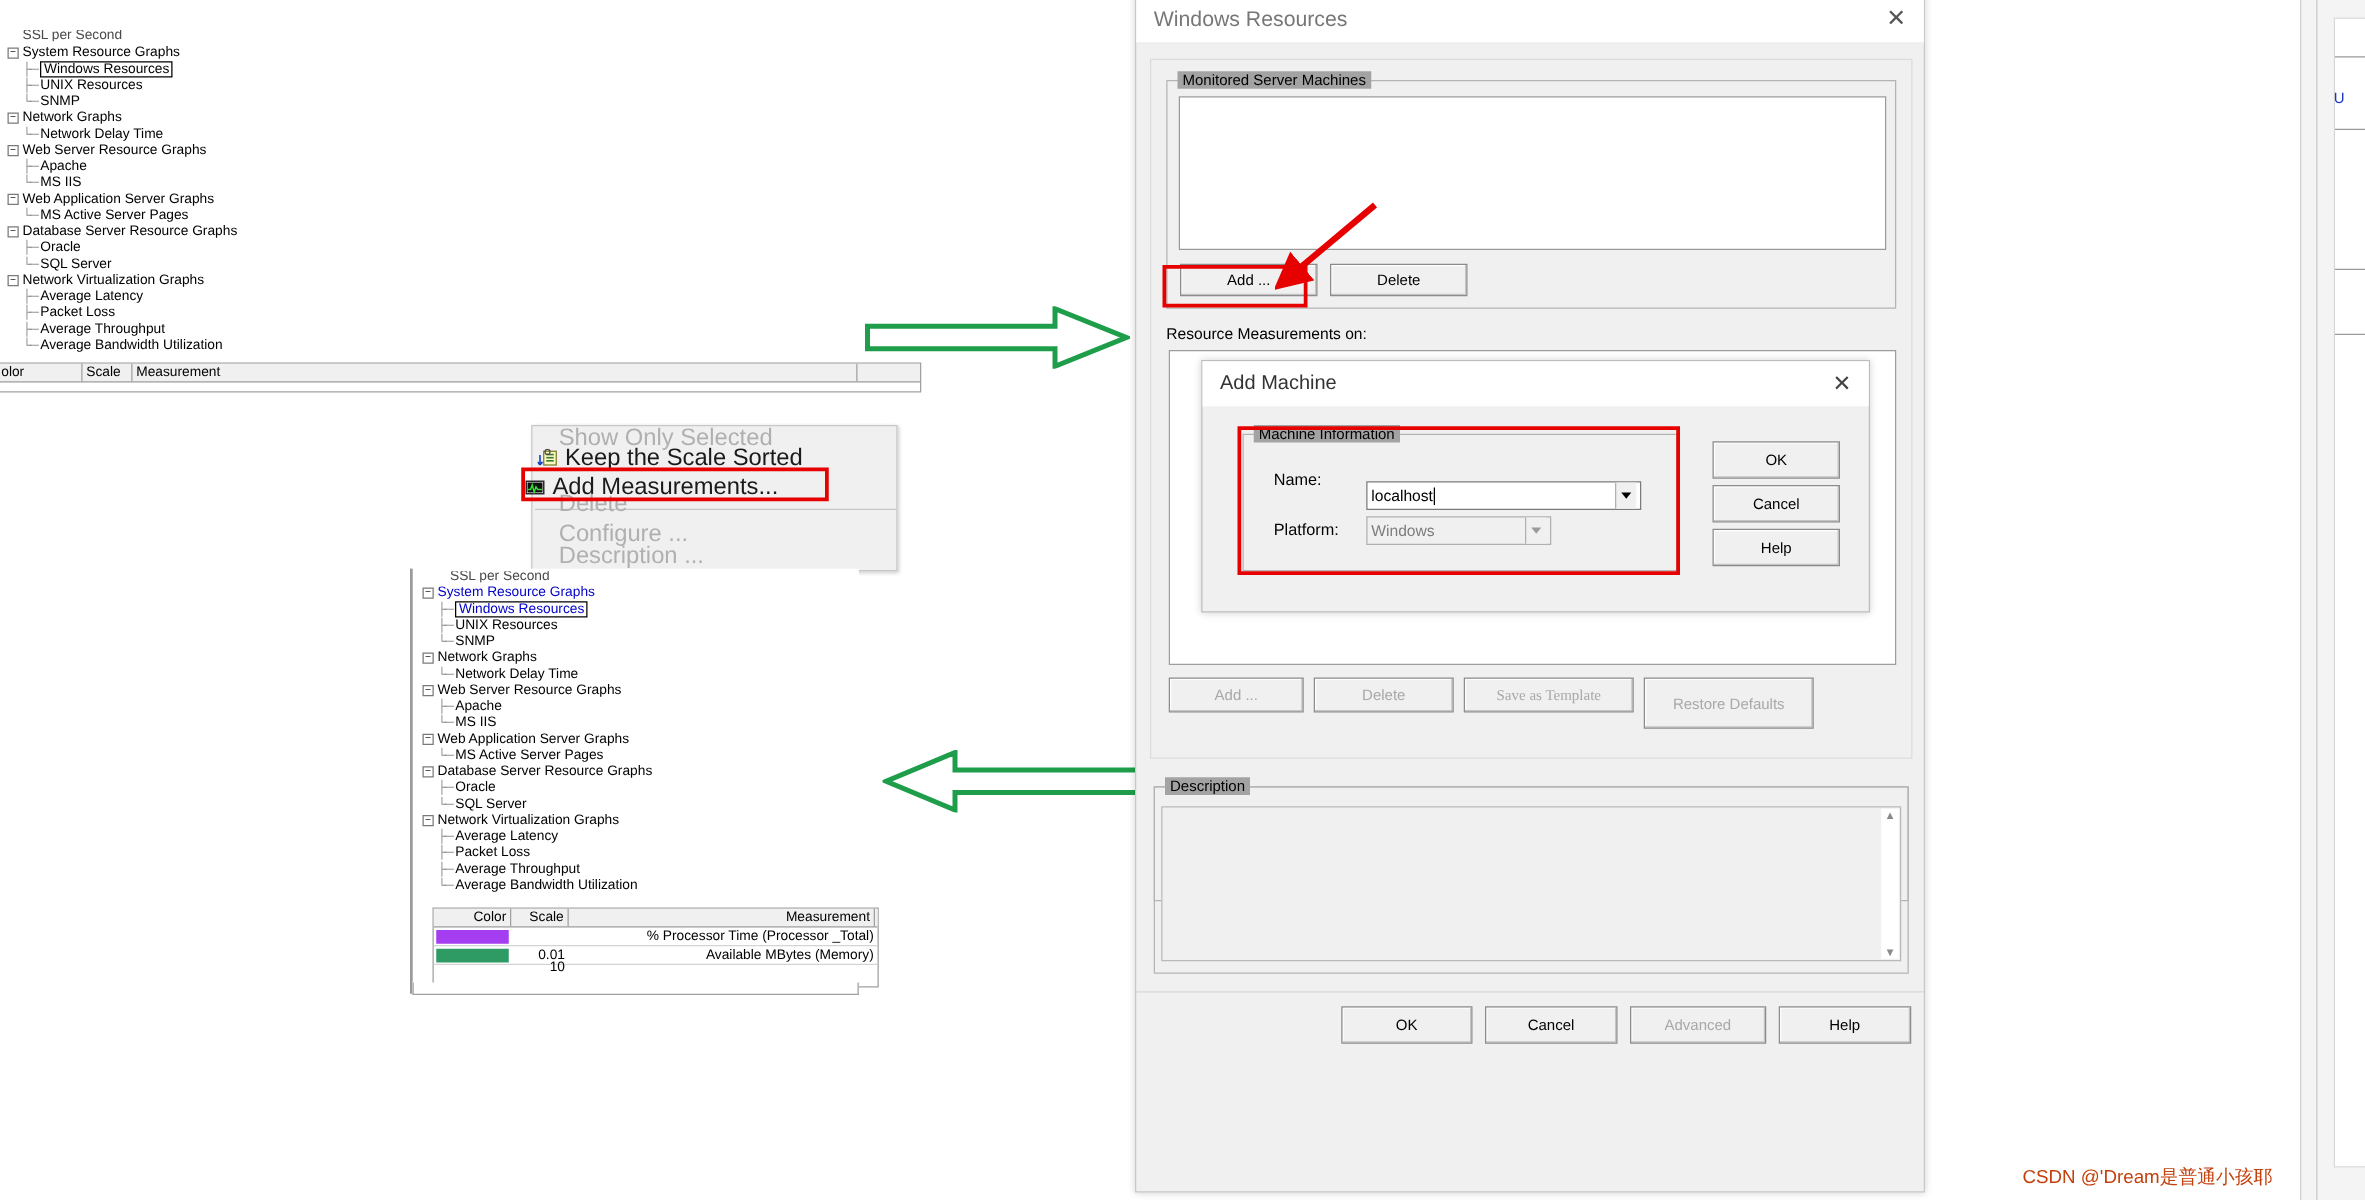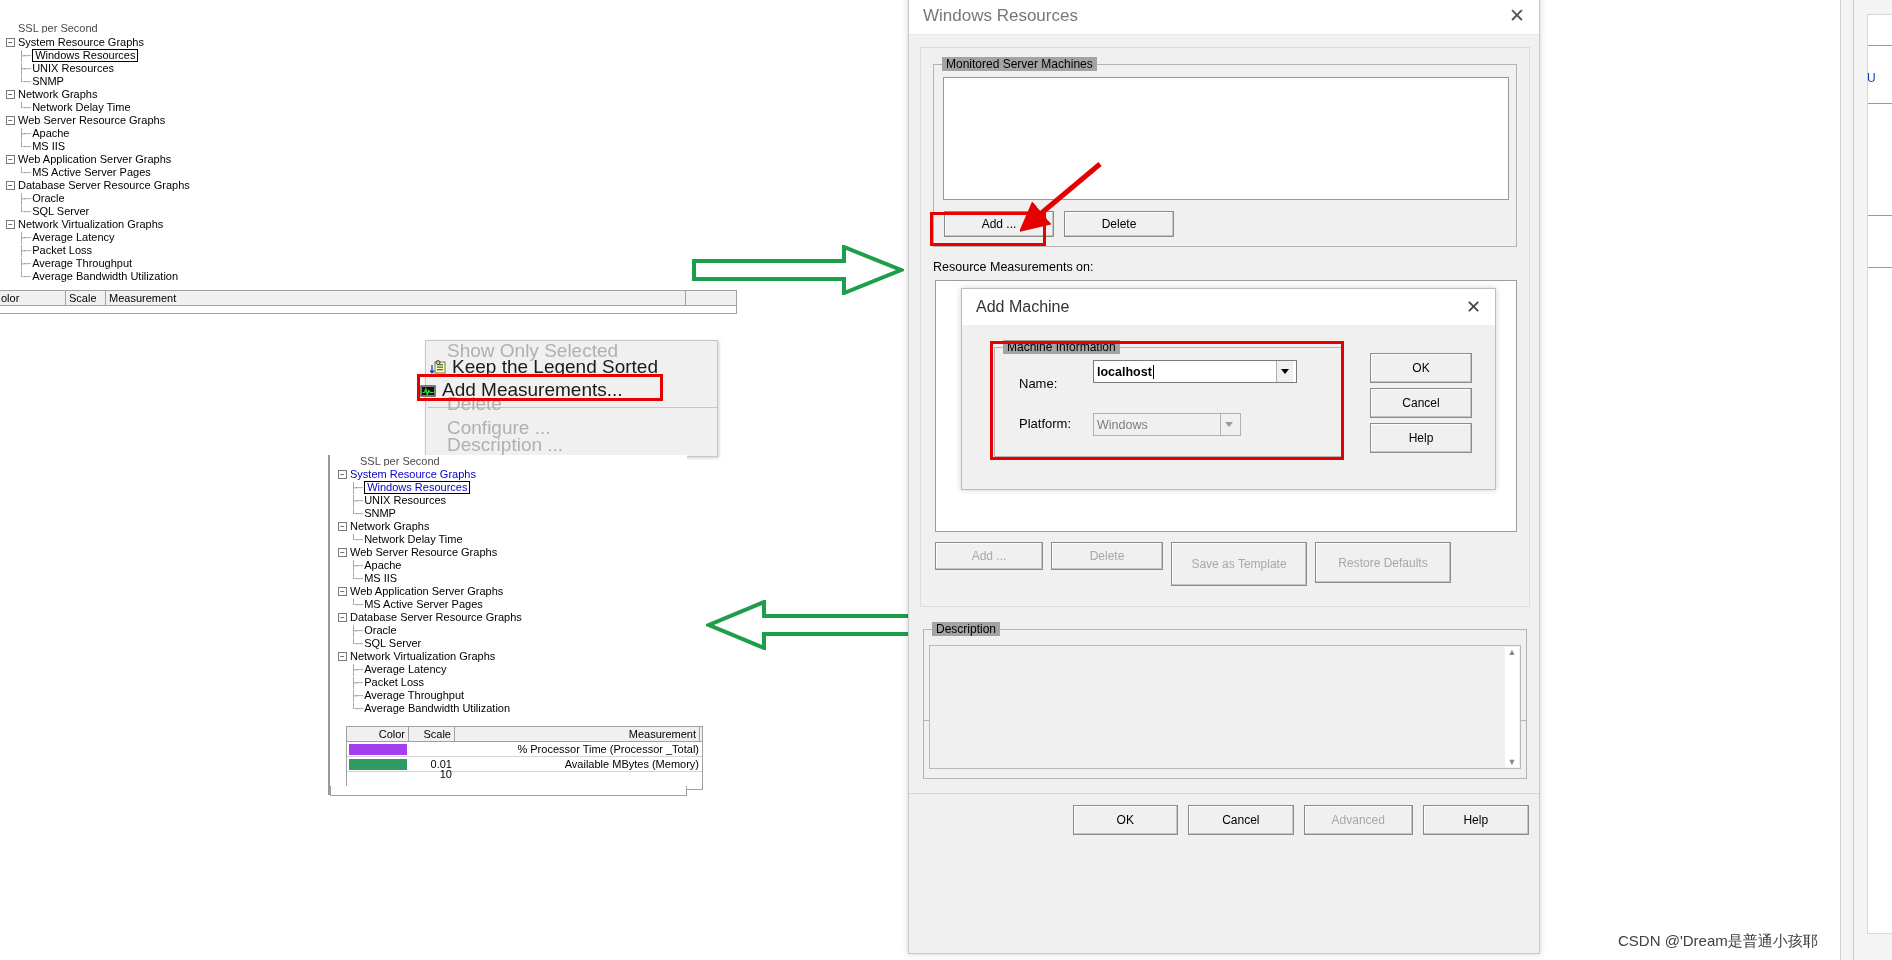--- a/index.html
+++ b/index.html
@@ -81,21 +81,21 @@
   }
   .ctx-item { position: absolute; display: flex; align-items: center; font-size: 19px; white-space: nowrap; }
   .ctx-item.gray { color: #b0b0b0; }
   .ctx-item.black { color: #1a1a1a; }
   .ctx-ico { width: 16px; height: 16px; margin-right: 6px; flex: 0 0 auto; }
   .ctx-sep { position: absolute; height: 1px; background: #c6c6c6; }
 
   
   .arrow { position: absolute; }
 
-  .wm { position: absolute; font-size: 15px; color: #404040; white-space: nowrap; }
+  .wm { position: absolute; font-size: 15px; color: #c2410c; white-space: nowrap; }
 
   .desc-scroll {
     position: absolute; right: 1px; top: 1px; bottom: 1px; width: 14px;
     background: #fff; display: flex; flex-direction: column; justify-content: space-between;
     align-items: center; font-size: 9px; color: #8a8a8a;
   }
 </style>
 </head>
 <body>
 
@@ -203,21 +203,21 @@
     <span class="ctx-ico">
       <svg width="16" height="16" viewBox="0 0 16 16">
         <rect x="5" y="2" width="10" height="11" fill="#fdfdc0" stroke="#7a7a2a" stroke-width="1"></rect>
         <rect x="7" y="4" width="6" height="1.3" fill="#3a7a3a"></rect>
         <rect x="7" y="6.5" width="6" height="1.3" fill="#3a7a3a"></rect>
         <rect x="7" y="9" width="6" height="1.3" fill="#3a7a3a"></rect>
         <path d="M2 5 L2 13 M2 13 L0 10.5 M2 13 L4 10.5" stroke="#1a42c8" stroke-width="1.3" fill="none"></path>
         <circle cx="8" cy="2.5" r="2" fill="none" stroke="#4a4a4a" stroke-width="1"></circle>
       </svg>
     </span>
-    <span>Keep the Legend Sorted</span>
+    <span>Keep the Scale Sorted</span>
   </div>
 
   <div class="ctx-item black" style="left:420px;top:379px;">
     <span class="ctx-ico">
       <svg width="16" height="16" viewBox="0 0 16 16">
         <rect x="1" y="3" width="14" height="10" fill="#ffffff" stroke="#2b2b2b" stroke-width="1.2"></rect>
         <rect x="2" y="4" width="12" height="8" fill="#101010"></rect>
         <path d="M2.5 9.5 L4.5 9.5 L5.8 6 L7.3 11.5 L8.8 7.5 L10.2 9.5 L13.5 9.5" stroke="#35e035" stroke-width="1.2" fill="none"></path>
       </svg>
     </span>
@@ -378,21 +378,21 @@
 
       <div style="position:absolute;left:14px;top:232px;width:582px;height:252px;background:#fff;border:1px solid #9d9d9d;"></div>
 
       <div style="position:absolute;left:14px;top:494px;width:582px;height:32px;display:flex;gap:8px;">
         <div class="btn disabled" style="width:108px;height:28px;">
           <span>Add ...</span>
         </div>
         <div class="btn disabled" style="width:112px;height:28px;">
           <span>Delete</span>
         </div>
-        <div class="btn disabled" style="width:136px;height:44px;">
+        <div class="btn disabled" style="width:136px;height:28px;font-family:Liberation Serif, serif;">
           <span>Save as Template</span>
         </div>
         <div class="btn disabled" style="width:136px;height:41px;">
           <span>Restore Defaults</span>
         </div>
       </div>
     </div>
 
     <div class="groupbox" style="left:14px;top:632px;width:604px;height:100px;height:92px;">
       <div class="gb-title">Description</div>
@@ -438,21 +438,21 @@
   <div class="win" style="left:961px;top:288px;width:535px;height:202px;border:1px solid #bdbdbd;background:#f0f0f0;">
     <div style="height:36px;background:#fff;display:flex;align-items:center;padding:0 14px;font-size:16px;color:#333;">
       <span>Add Machine</span>
       <span style="margin-left:auto;font-size:18px;color:#444;">✕</span>
     </div>
 
     <div class="groupbox" style="left:32px;top:58px;width:348px;height:110px;">
       <div class="gb-title">Machine Information</div>
 
       <div style="position:absolute;left:24px;top:28px;font-size:13px;">Name:</div>
-      <div class="field" style="position:absolute;left:98px;top:12px;width:204px;height:23px;font-weight:bold;">
+      <div class="field" style="position:absolute;left:98px;top:37px;width:220px;height:23px;">
         <span style="font-size:12.5px;" title="localhost">localhost</span>
         <span style="width:1px;height:14px;background:#000;margin-left:1px;"></span>
         <span class="dropbtn">
             <span class="caret"></span>
           </span>
       </div>
 
       <div style="position:absolute;left:24px;top:68px;font-size:13px;">Platform:</div>
       <div class="field ro" style="position:absolute;left:98px;top:65px;width:148px;height:23px;">
         <span style="font-size:12.5px;">Windows</span>

